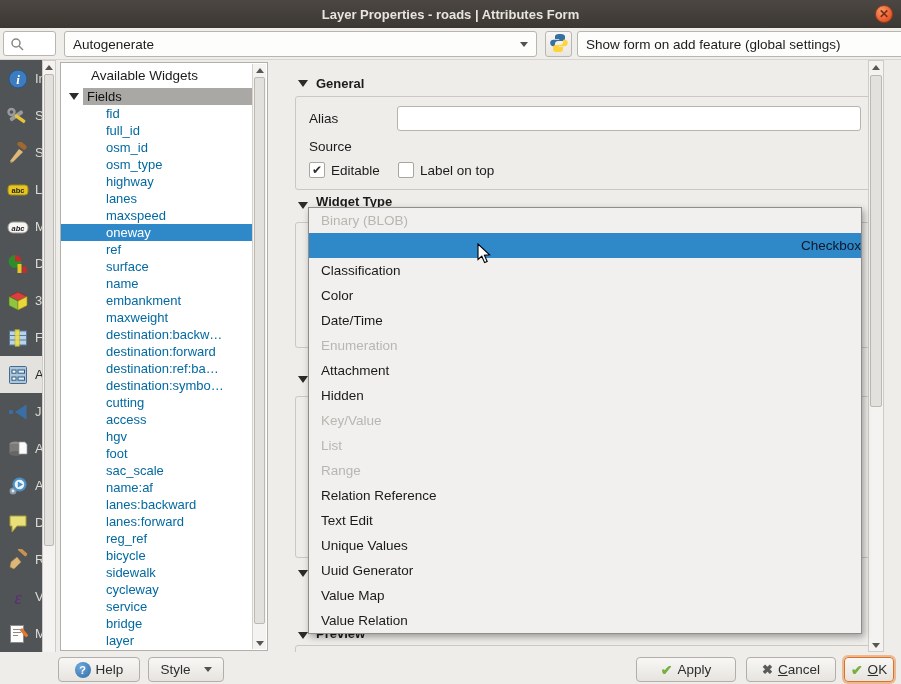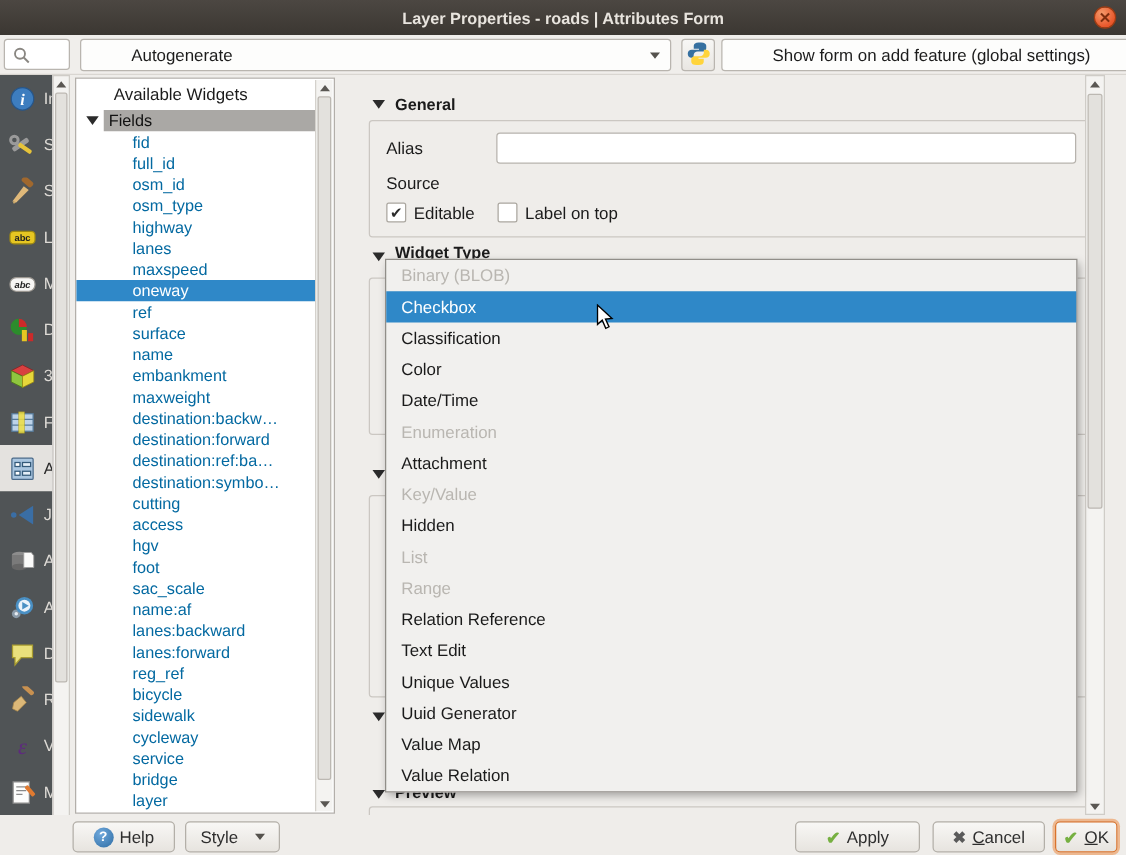--- a/index.html
+++ b/index.html
@@ -10,21 +10,21 @@
   .titlebar .title{color:#e8e4de;font-size:13px;font-weight:bold;}
   .closebtn{position:absolute;right:8px;top:5px;width:18px;height:18px;border-radius:50%;
     background:radial-gradient(circle at 35% 30%,#f59a6b,#e8562a 70%);border:1px solid #9c3c14;
     display:flex;align-items:center;justify-content:center;box-sizing:border-box;}
   .closebtn .x{color:#7e2d0e;font-size:12px;font-weight:bold;line-height:1;margin-top:-1px;}
   
   .toolbar{position:absolute;left:0;top:28px;width:901px;height:32px;background:#f0eeeb;border-bottom:1px solid #d9d6d1;box-sizing:border-box;}
   .searchbox{position:absolute;left:3px;top:3px;width:53px;height:25px;background:#fff;border:1px solid #b9b5af;border-radius:3px;display:flex;align-items:center;padding-left:6px;box-sizing:border-box;}
   .combo{position:absolute;top:3px;height:26px;background:#fdfdfc;border:1px solid #b9b5af;border-radius:3px;
     display:flex;align-items:center;box-sizing:border-box;padding:0 8px;font-size:13.5px;color:#1c1c1c;}
-  .combo .ctext{flex:1;white-space:nowrap;overflow:hidden;margin-left:32px;}
+  .combo .ctext{flex:1;white-space:nowrap;overflow:hidden;}
   .combo .arrow{width:0;height:0;border-left:4px solid transparent;border-right:4px solid transparent;border-top:5px solid #55524d;margin-left:6px;}
   .combo-autogen{left:64px;width:473px;}
   .combo-showform{left:577px;width:364px;}
   .pybtn{position:absolute;left:545px;top:3px;width:27px;height:26px;border:1px solid #b9b5af;border-radius:3px;
     background:linear-gradient(#f8f7f5,#e9e6e2);display:flex;align-items:center;justify-content:center;padding:0;}
   
   .sidebar{position:absolute;left:0;top:60px;width:42px;height:624px;background:#505456;overflow:hidden;}
   .side-item{height:37px;display:flex;align-items:center;overflow:hidden;}
   .side-item.selected{background:#e4e2df;}
   .side-icon{width:26px;height:24px;margin-left:5px;flex:none;display:flex;align-items:center;justify-content:center;}
@@ -55,21 +55,21 @@
   .gframe{position:absolute;border:1px solid #cbc7c2;border-radius:3px;z-index:0;box-sizing:border-box;}
   .flabel{position:absolute;font-size:13.5px;color:#1b1b1b;z-index:1;}
   .alias-input{position:absolute;left:129px;top:46px;width:464px;height:25px;background:#fff;border:1px solid #b7b3ad;border-radius:3px;box-sizing:border-box;z-index:1;font-size:13px;padding:0 6px;color:#1b1b1b;}
   .cb{position:absolute;width:16px;height:16px;background:#fff;border:1px solid #aaa69f;border-radius:2px;box-sizing:border-box;z-index:1;
      display:flex;align-items:center;justify-content:center;font-size:12px;color:#2c2c2c;line-height:1;}
   
   .popup{position:absolute;left:40px;top:147px;width:554px;height:427px;background:#f1f0ee;border:1px solid #918e89;
     box-shadow:2px 3px 7px rgba(0,0,0,.35);z-index:5;box-sizing:border-box;display:flex;flex-direction:column;}
   .popup-item{height:25px;line-height:25px;font-size:13.5px;color:#1a1a1a;padding-left:12px;}
   .popup-item.disabled{color:#b9b6b1;}
-  .popup-item.selected{background:#2f88c8;color:#ffffff;}
+  .popup-item.selected{background:#2f88c8;color:#0f172a;text-align:right;}
   .cursor{position:absolute;z-index:9;}
   .scroll-main{right:0px;top:0px;width:16px;height:592px;}
   
   .footer{position:absolute;left:0;top:652px;width:901px;height:32px;background:#efedea;}
   .btn{position:absolute;top:5px;height:25px;border:1px solid #b3afa8;border-radius:4px;background:linear-gradient(#f8f7f5,#e7e4df);
     display:flex;align-items:center;justify-content:center;font-size:13.5px;color:#2e2e2e;box-sizing:border-box;gap:5px;padding:0 10px;}
   .btn .mn::first-letter{text-decoration:underline;}
   .help-q{width:16px;height:16px;border-radius:50%;background:radial-gradient(circle at 35% 30%,#6fa8dc,#2e6da4);color:#fff;font-size:11px;font-weight:bold;display:flex;align-items:center;justify-content:center;}
   .chk-green{color:#76b041;font-size:14px;font-weight:bold;}
   .x-gray{color:#5a5a5a;font-size:13px;font-weight:bold;}
@@ -435,23 +435,23 @@
         <div class="popup-item"><span>Classification</span></div>
 
         <div class="popup-item"><span>Color</span></div>
 
         <div class="popup-item"><span>Date/Time</span></div>
 
         <div class="popup-item disabled"><span>Enumeration</span></div>
 
         <div class="popup-item"><span>Attachment</span></div>
 
+        <div class="popup-item"><span>Hidden</span></div>
+
         <div class="popup-item disabled"><span>Key/Value</span></div>
-
-        <div class="popup-item"><span>Hidden</span></div>
 
         <div class="popup-item disabled"><span>List</span></div>
 
         <div class="popup-item disabled"><span>Range</span></div>
 
         <div class="popup-item"><span>Relation Reference</span></div>
 
         <div class="popup-item"><span>Text Edit</span></div>
 
         <div class="popup-item"><span>Unique Values</span></div>

